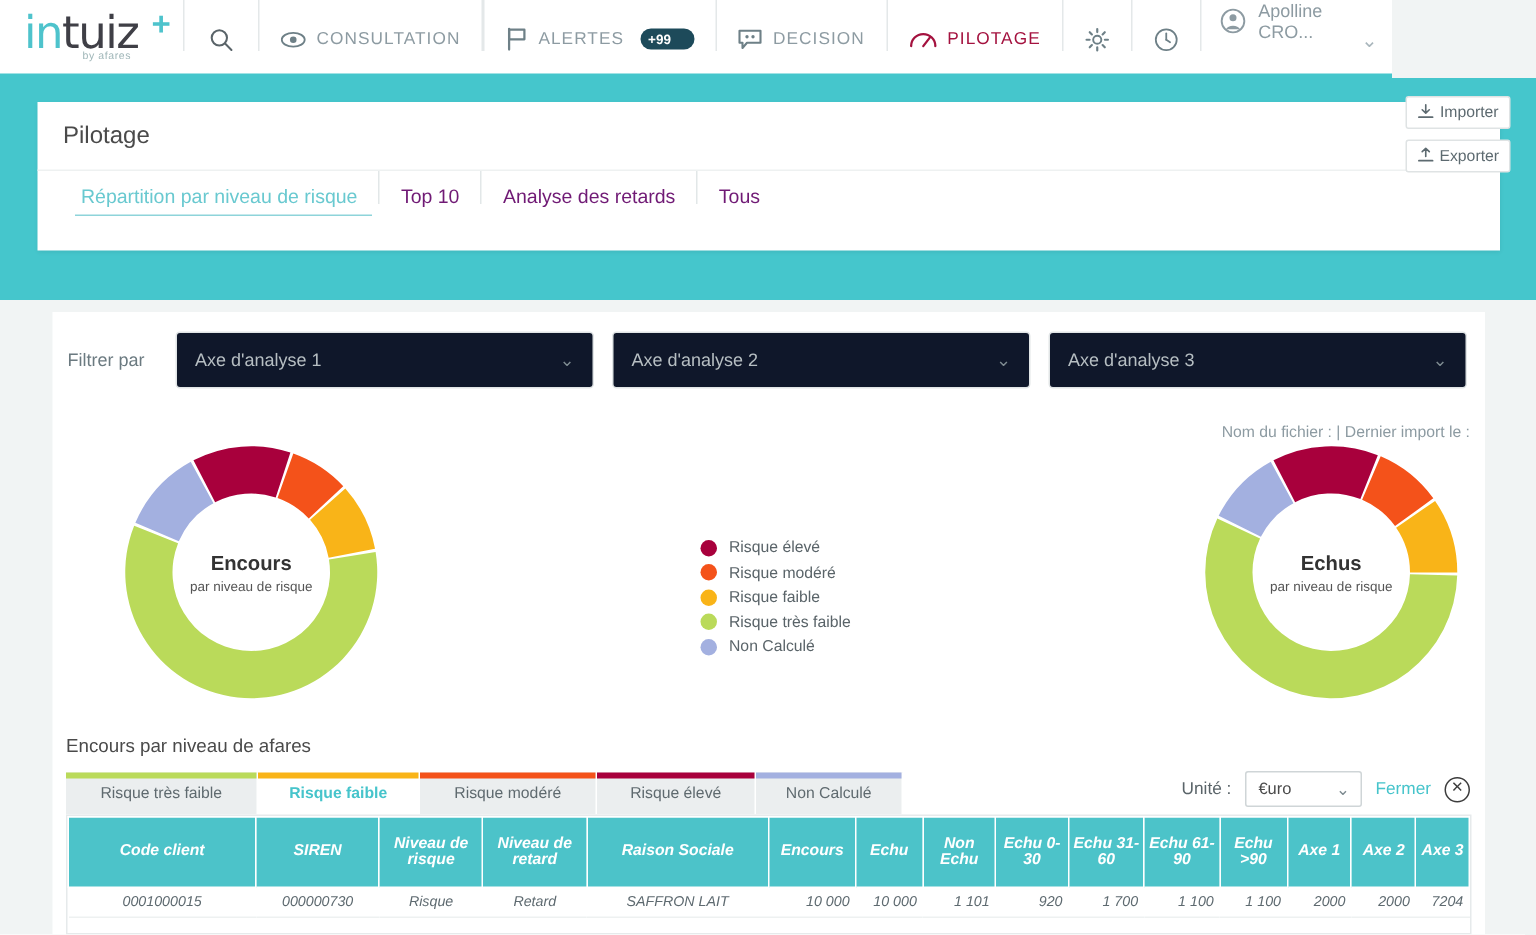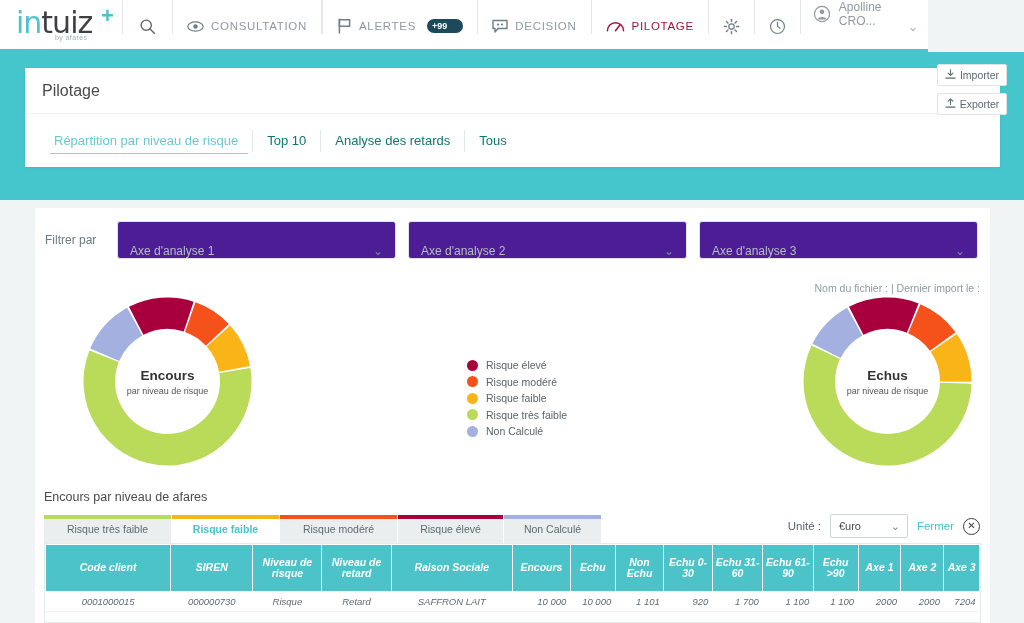--- a/index.html
+++ b/index.html
@@ -61,23 +61,23 @@
 
   
   .card {
     position: absolute; left: 25px; top: 68px; width: 975px;
     background: #ffffff; box-shadow: 0 1px 3px rgba(0,0,0,.08);
   }
   .card-title {
     height: 46px; display: flex; align-items: center; padding-left: 17px;
     font-size: 16px; color: #4a4a4a; border-bottom: 1px solid #eef1f1;
   }
-  .subtabs { height: 53px; display: flex; align-items: center; padding-left: 15px; }
+  .subtabs { height: 53px; display: flex; align-items: flex-start; padding-left: 15px; }
   .subtab {
-    font-size: 13px; color: #0f766e; padding: 0 14px; position: relative;
+    font-size: 13px; color: #701a75; padding: 0 14px; position: relative;
     line-height: 34px; white-space: nowrap;
   }
   .subtab.active { color: #69c9d0; }
   .subtab.active::after {
     content: ""; position: absolute; left: 10px; right: 4px; bottom: 4px;
     height: 1px; background: #8ed4da;
   }
   .subtab-sep { width: 1px; height: 22px; background: #e2e7e8; }
 
   .io-buttons { position: absolute; right: 17px; top: 64px; }
@@ -87,22 +87,22 @@
     align-items: center; justify-content: center; gap: 4px; margin-bottom: 7px;
   }
 
   
   .filter-panel {
     position: absolute; left: 35px; top: 208px; width: 955px; height: 64px;
     background: #ffffff; display: flex; align-items: center; padding-left: 10px;
   }
   .filter-label { font-size: 12px; color: #6b7a80; width: 72px; flex: none; }
   .select-box {
-    height: 38px; border: 1px solid #e1e5e6; border-radius: 3px; background: #4c1d95;
-    display: flex; align-items: flex-end; padding: 0 12px; font-size: 12px;
+    height: 38px; border: 1px solid #e1e5e6; border-radius: 3px; background: #0f172a;
+    display: flex; align-items: center; padding: 0 12px; font-size: 12px;
     color: #b6bec2; margin-right: 12px; position: relative;
   }
   .select-box .arr { position: absolute; right: 12px; color: #7e8b91; font-size: 12px; }
   .sel1, .sel2, .sel3 { width: 285px; }
 
   
   .charts-panel {
     position: absolute; left: 35px; top: 272px; width: 955px; height: 210px;
     background: #ffffff;
   }

